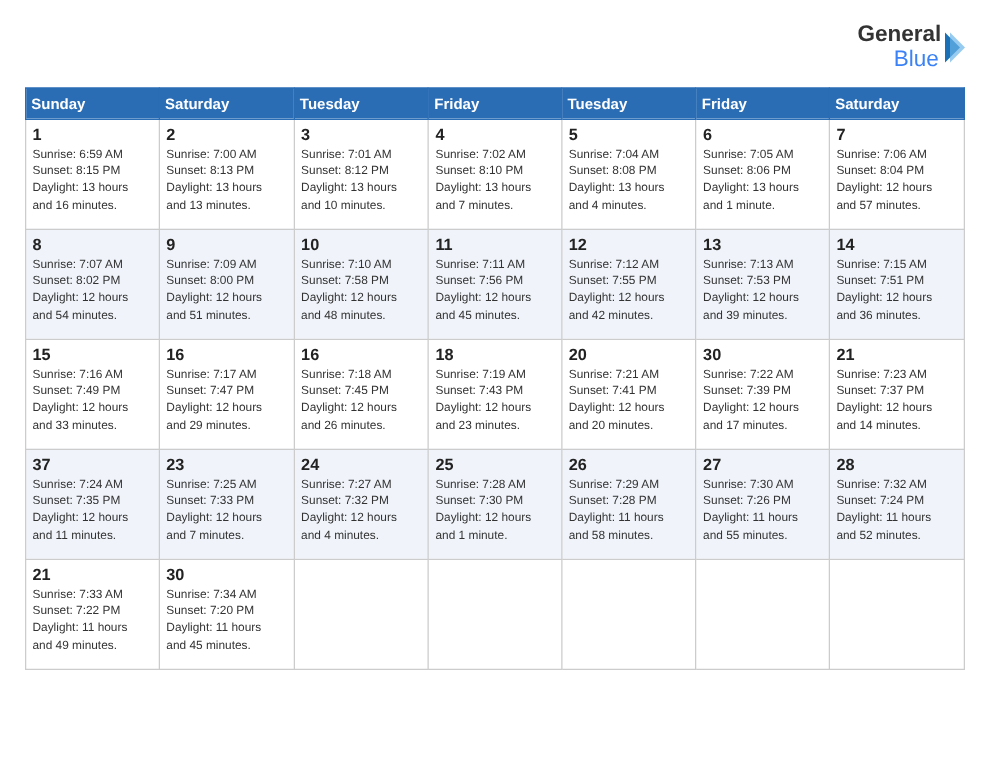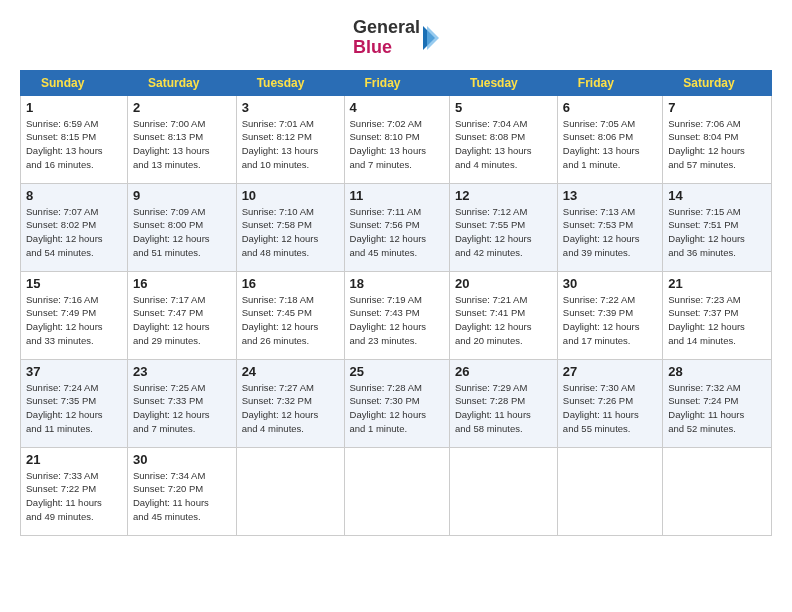--- a/index.html
+++ b/index.html
@@ -11,21 +11,21 @@
       overflow: hidden;
     }
     .page {
       width: 792px;
       min-height: 612px;
       padding: 18px 20px 10px 20px;
       background: #fff;
     }
     .header {
       display: flex;
-      justify-content: center;
+      justify-content: flex-end;
       align-items: flex-start;
       margin-bottom: 12px;
     }
     .logo {
       display: flex;
       flex-direction: column;
       align-items: flex-start;
     }
     .title-block {
       text-align: right;
@@ -42,23 +42,23 @@
       margin-top: 2px;
     }
     
     .cal-table {
       width: 100%;
       border-collapse: collapse;
       font-size: 10.5px;
     }
     .cal-table th {
       background: #2a6db5;
-      color: #fde047;
+      color: #ffffff;
       text-align: left;
-      padding: 5px 20px;
+      padding: 5px 4px;
       font-size: 12px;
       font-weight: bold;
       border: 1px solid #2a6db5;
     }
     .cal-table td {
       border: 1px solid #ccc;
       vertical-align: top;
       padding: 4px 5px;
       width: 113px;
       height: 88px;
@@ -86,21 +86,21 @@
   </style>
 </head>
 <body>
 
 <div class="page">
   <div class="header">
     <div class="logo">
   <div style="display:flex;align-items:center;gap:0px;">
     <div style="display:flex;flex-direction:column;line-height:1.1;">
       <span style="font-size:18px;font-weight:bold;color:#333;">General</span>
-      <span style="font-size:18px;font-weight:bold;color:#be185d;">Blue</span>
+      <span style="font-size:18px;font-weight:normal;color:#3b82f6;margin-left:29px;">Blue</span>
     </div>
     <div style="margin-left:3px;display:flex;flex-direction:column;justify-content:center;">
       <svg width="16" height="32" viewBox="0 0 16 32">
         <polygon points="0,4 12,16 0,28" fill="#1a6fb5"></polygon>
         <polygon points="4,4 16,16 4,28" fill="#6bb5e8" opacity="0.7"></polygon>
       </svg>
     </div>
   </div>
 </div>
     <div class="title-block">

